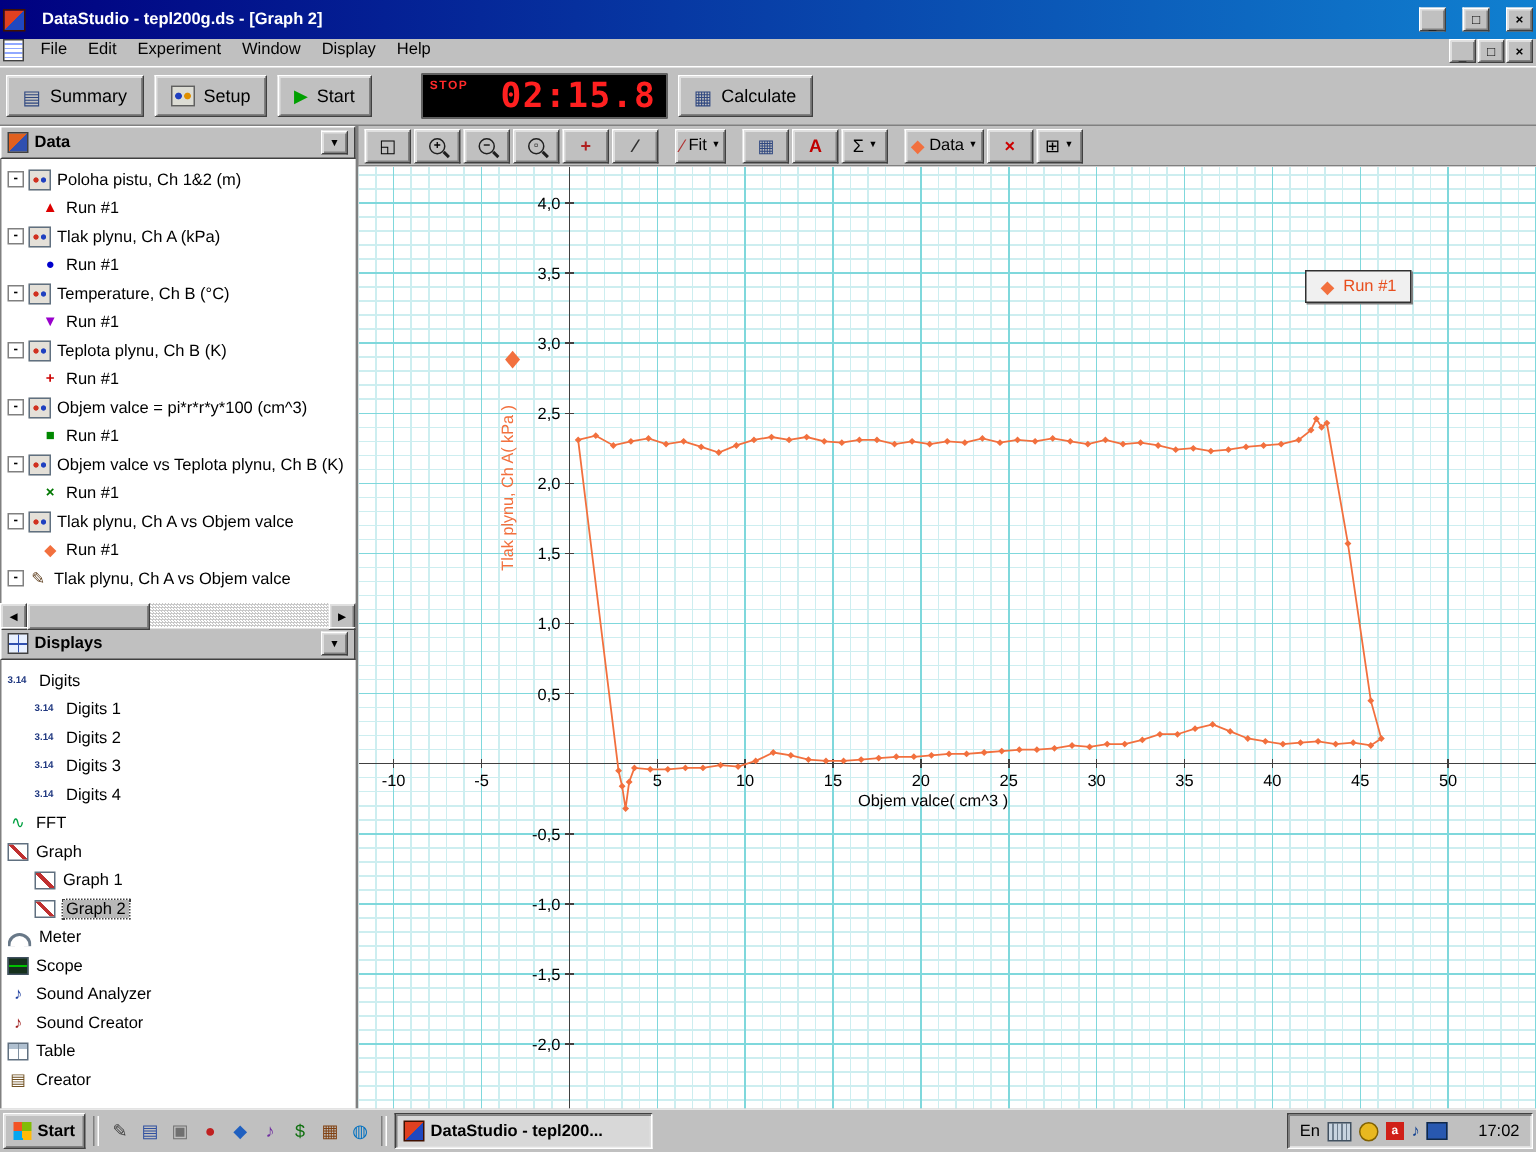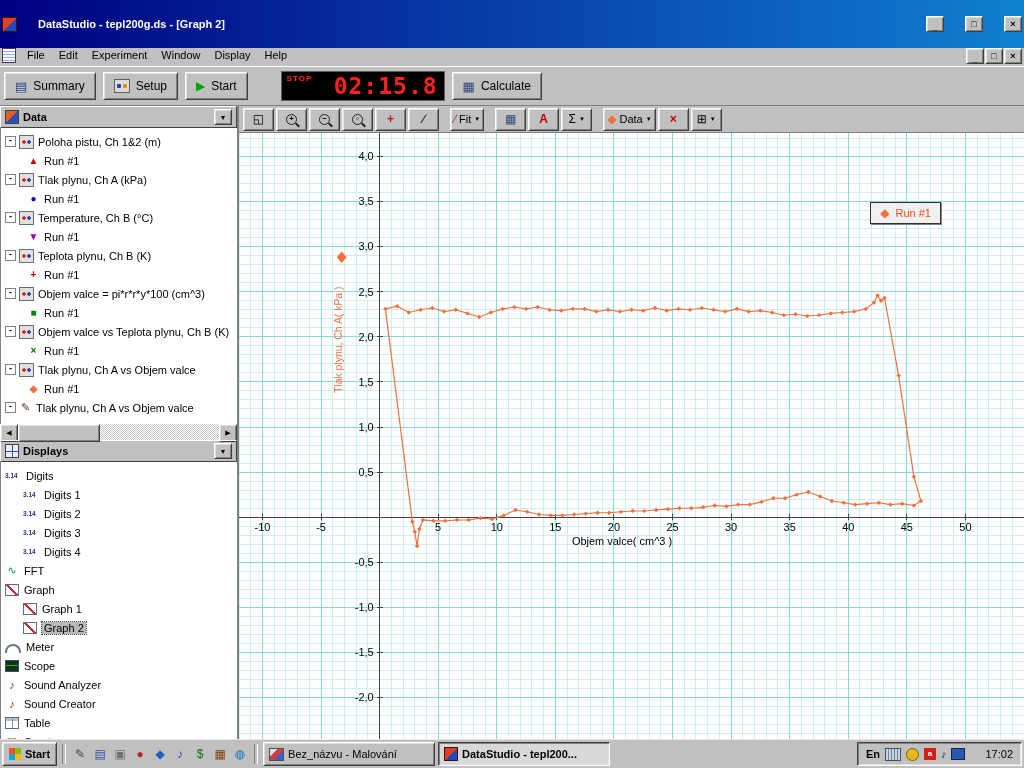--- a/index.html
+++ b/index.html
@@ -6,21 +6,21 @@
   body{width:1024px;height:768px;overflow:hidden;background:#c0c0c0;
        font-family:"Liberation Sans",sans-serif;font-size:11px;color:#000;position:relative}
   .raised{background:#c0c0c0;border:1px solid;border-color:#ffffff #404040 #404040 #ffffff;
           box-shadow:inset 1px 1px 0 #dfdfdf,inset -1px -1px 0 #808080}
   .sunken{background:#c0c0c0;border:1px solid;border-color:#404040 #ffffff #ffffff #404040;
           box-shadow:inset 1px 1px 0 #808080,inset -1px -1px 0 #dfdfdf}
   #app{position:absolute;left:0;top:0;right:0;bottom:28px;display:flex;flex-direction:column}
 
   
   .titlebar{height:18px;background:linear-gradient(to right,#000080,#1080d0);display:flex;
-            align-items:center;padding:15px 2px;gap:21px;flex:0 0 auto}
+            align-items:center;padding:4px 2px;gap:11px;flex:0 0 auto}
   .ds-icon{width:13px;height:13px;background:linear-gradient(135deg,#e04020 0 50%,#2048c0 50%);
            border:1px solid #401000;flex:0 0 auto}
   .titlebar .title{color:#fff;font-weight:bold;flex:1;white-space:nowrap;overflow:hidden}
   .winbtn{width:16px;height:14px;display:flex;align-items:center;justify-content:center;
           font-size:9px;font-weight:bold;line-height:1}
   .winbtn.min span{position:relative;top:3px}
 
   
   .menubar{height:18px;display:flex;align-items:flex-start;padding:0 2px;gap:0;flex:0 0 auto}
   .doc-icon{width:12px;height:13px;background:#fff;border:1px solid #404040;margin-right:4px;
@@ -124,21 +124,21 @@
   .ql{display:flex;gap:2px;align-items:center}
   .ql-icon{width:18px;height:18px;display:flex;align-items:center;justify-content:center;font-size:12px}
   .taskbtn{width:160px;height:22px;display:flex;align-items:center;gap:4px;padding:0 5px;font-size:11px;
            white-space:nowrap;overflow:hidden}
   .taskbtn.active{font-weight:bold;background:#d8d8d8}
   .ic-paint{width:13px;height:11px;flex:0 0 auto;border:1px solid #505050;
             background:linear-gradient(135deg,#e0e0e0 30%,#d04040 30% 60%,#4060c0 60%)}
   .ic-folder{width:14px;height:10px;flex:0 0 auto;background:#f8d060;border:1px solid #806000}
   .taskbtn .ds-icon{width:12px;height:12px}
   .tray{margin-left:auto;height:22px;display:flex;align-items:center;gap:5px;padding:0 8px}
-  .tray .lang{font-weight:bold}
+  .tray .lang{font-weight:normal}
   .tray-kbd{width:14px;height:11px;border:1px solid #405060;
             background:repeating-linear-gradient(to right,#c8d4e0 0 2px,#708090 2px 3px)}
   .tray-sched{width:11px;height:11px;background:#e8b820;border-radius:50%;border:1px solid #806000}
   .tray-vol{color:#104090;font-size:11px}
   .tray-red{width:12px;height:12px;background:#d02018;color:#fff;font-size:8px;font-weight:bold;
             text-align:center;line-height:12px}
   .tray-disp{width:12px;height:10px;background:#2858b0;border:1px solid #102848}
   .clock{margin-left:15px}
 </style>
 </head>
@@ -631,24 +631,20 @@
       <span class="ql-icon" style="color: rgb(112, 112, 112);">▣</span>
       <span class="ql-icon" style="color: rgb(192, 32, 32);">●</span>
       <span class="ql-icon" style="color: rgb(32, 96, 192);">◆</span>
       <span class="ql-icon" style="color: rgb(112, 48, 160);">♪</span>
       <span class="ql-icon" style="color: rgb(16, 112, 16);">$</span>
       <span class="ql-icon" style="color: rgb(128, 64, 16);">▦</span>
       <span class="ql-icon" style="color: rgb(0, 112, 192);">◍</span>
     </span>
   <span class="tb-sep"></span>
   <span id="task-buttons" style="display:flex;gap:3px">
-      <div class="taskbtn raised">
-        <span class="ic-paint"></span>
-        <span>Bez_názvu - Malování</span>
-      </div>
       <div class="taskbtn sunken active">
         <span class="ds-icon"></span>
         <span>DataStudio - tepl200...</span>
       </div>
     </span>
   <div class="tray sunken">
     <span class="lang">En</span>
     <span class="tray-kbd"></span>
     <span class="tray-sched"></span>
     <span class="tray-red">a</span>

